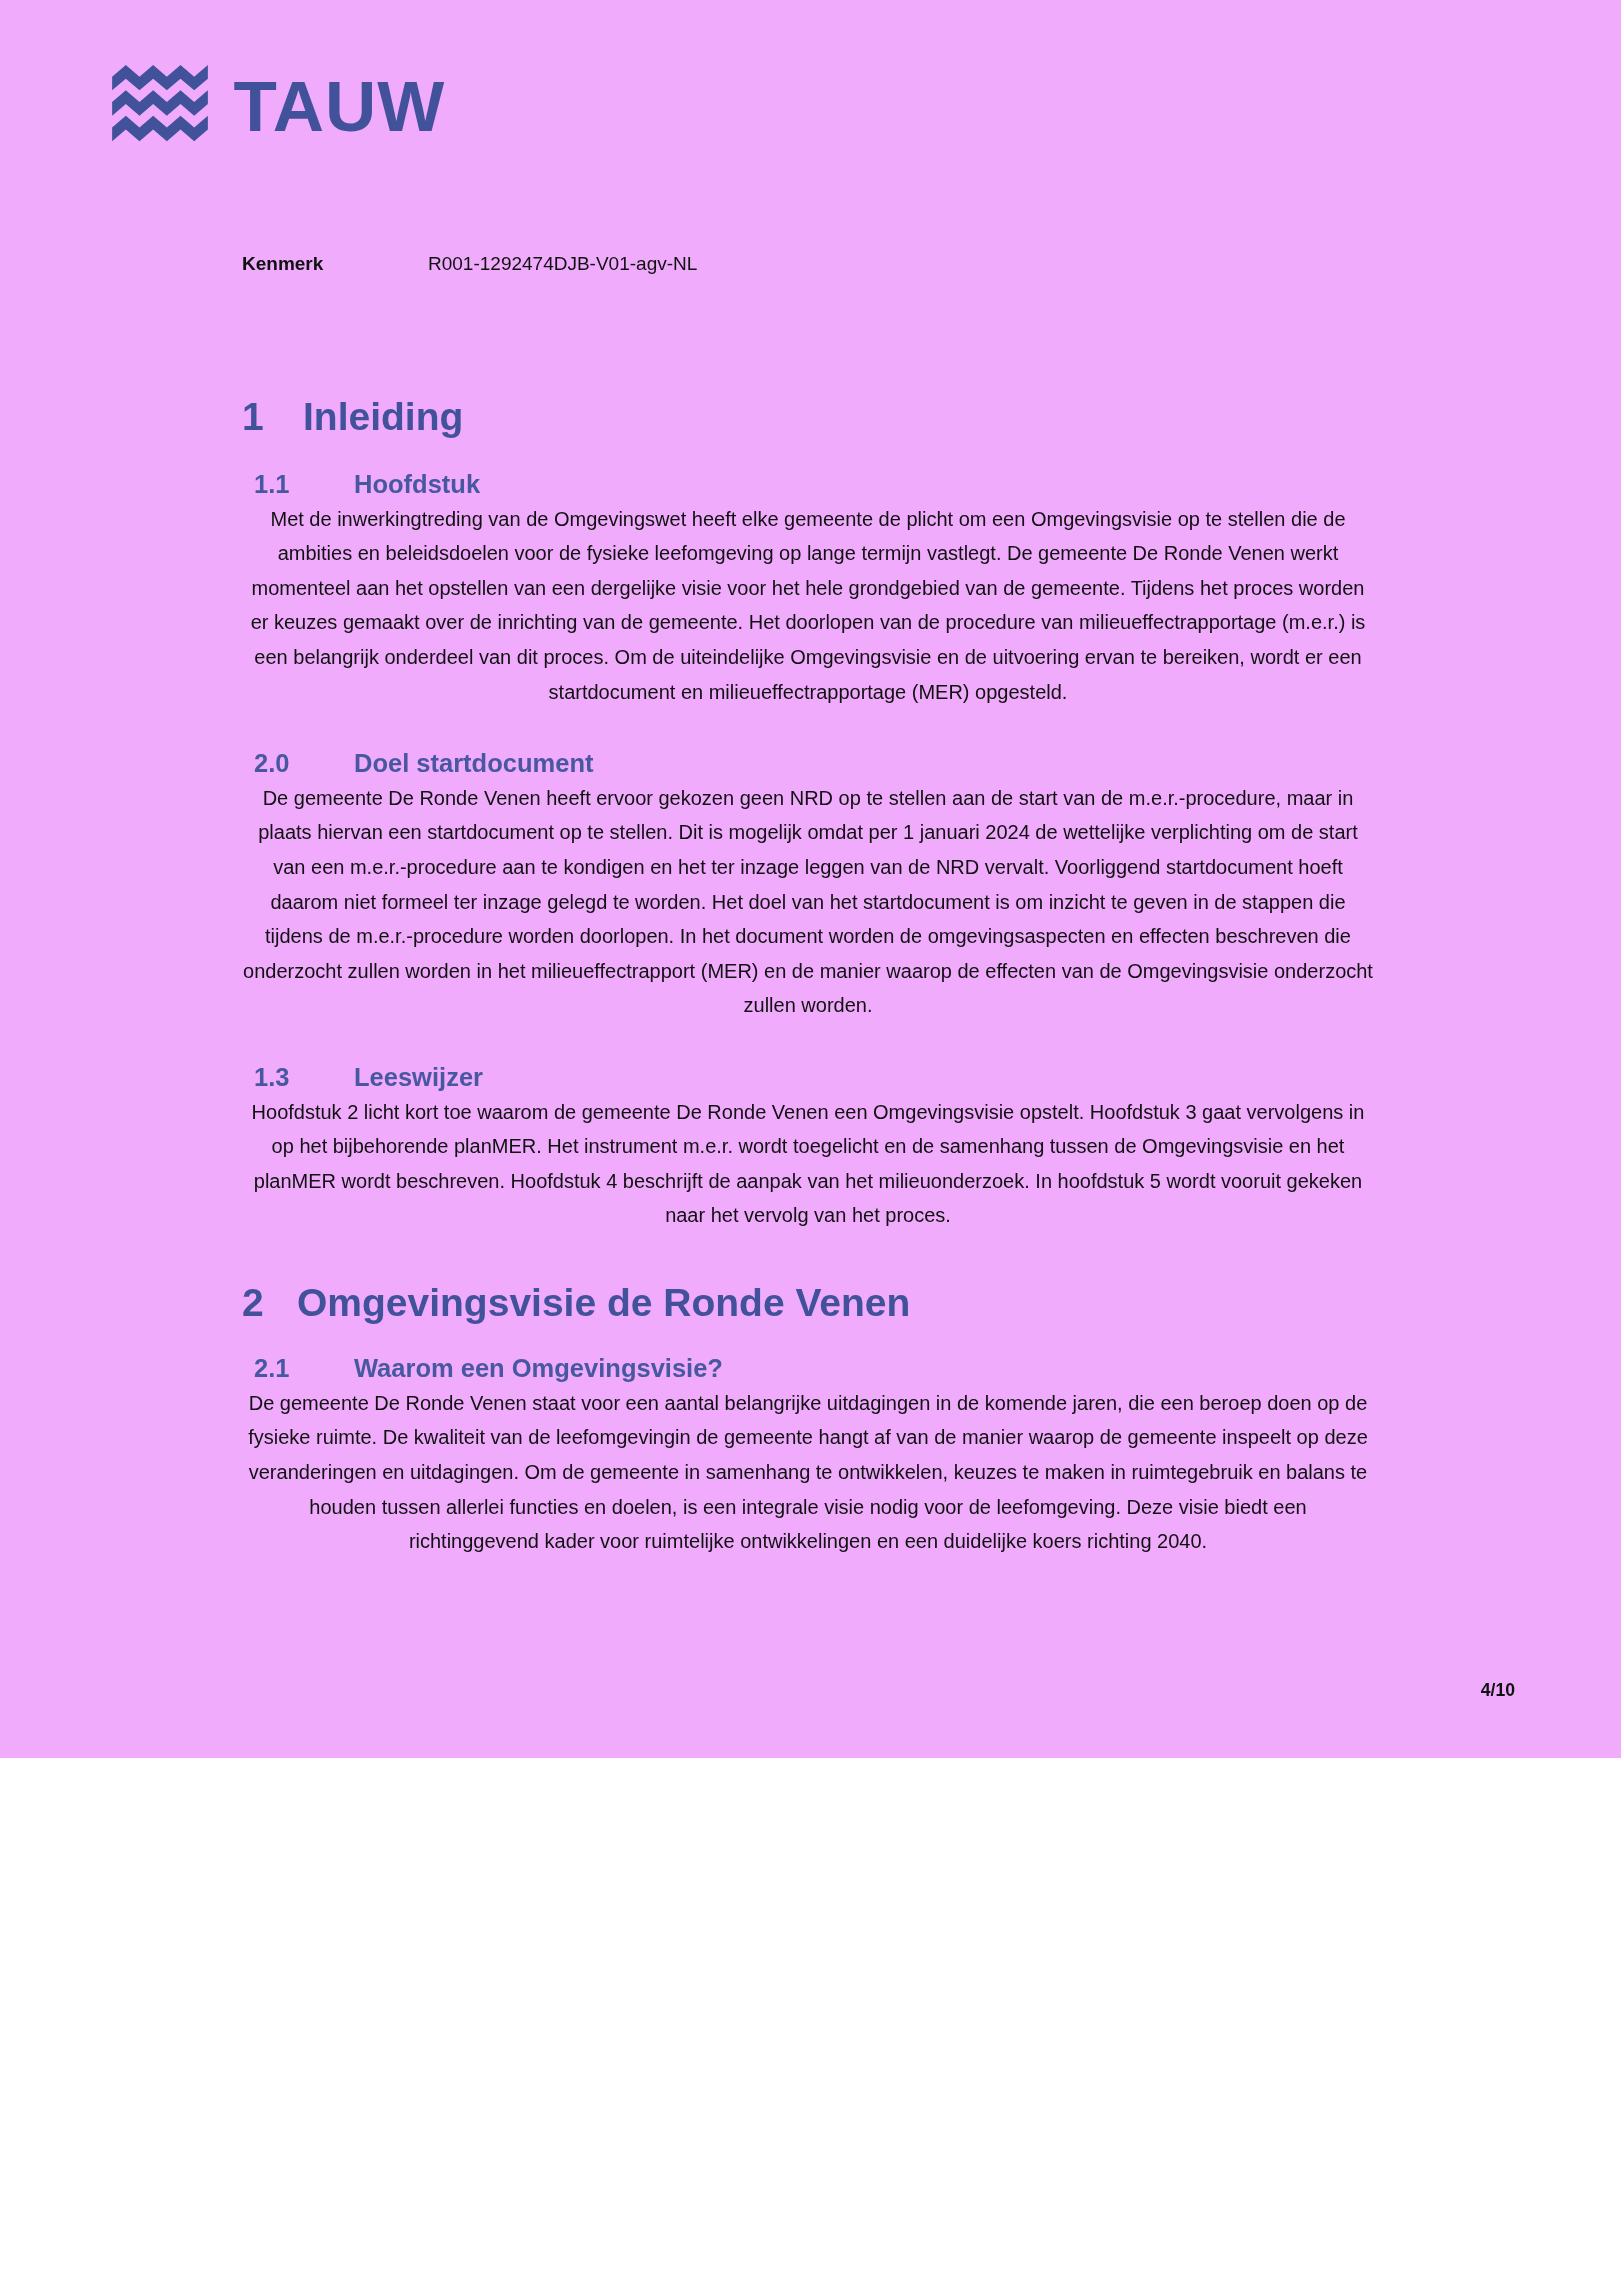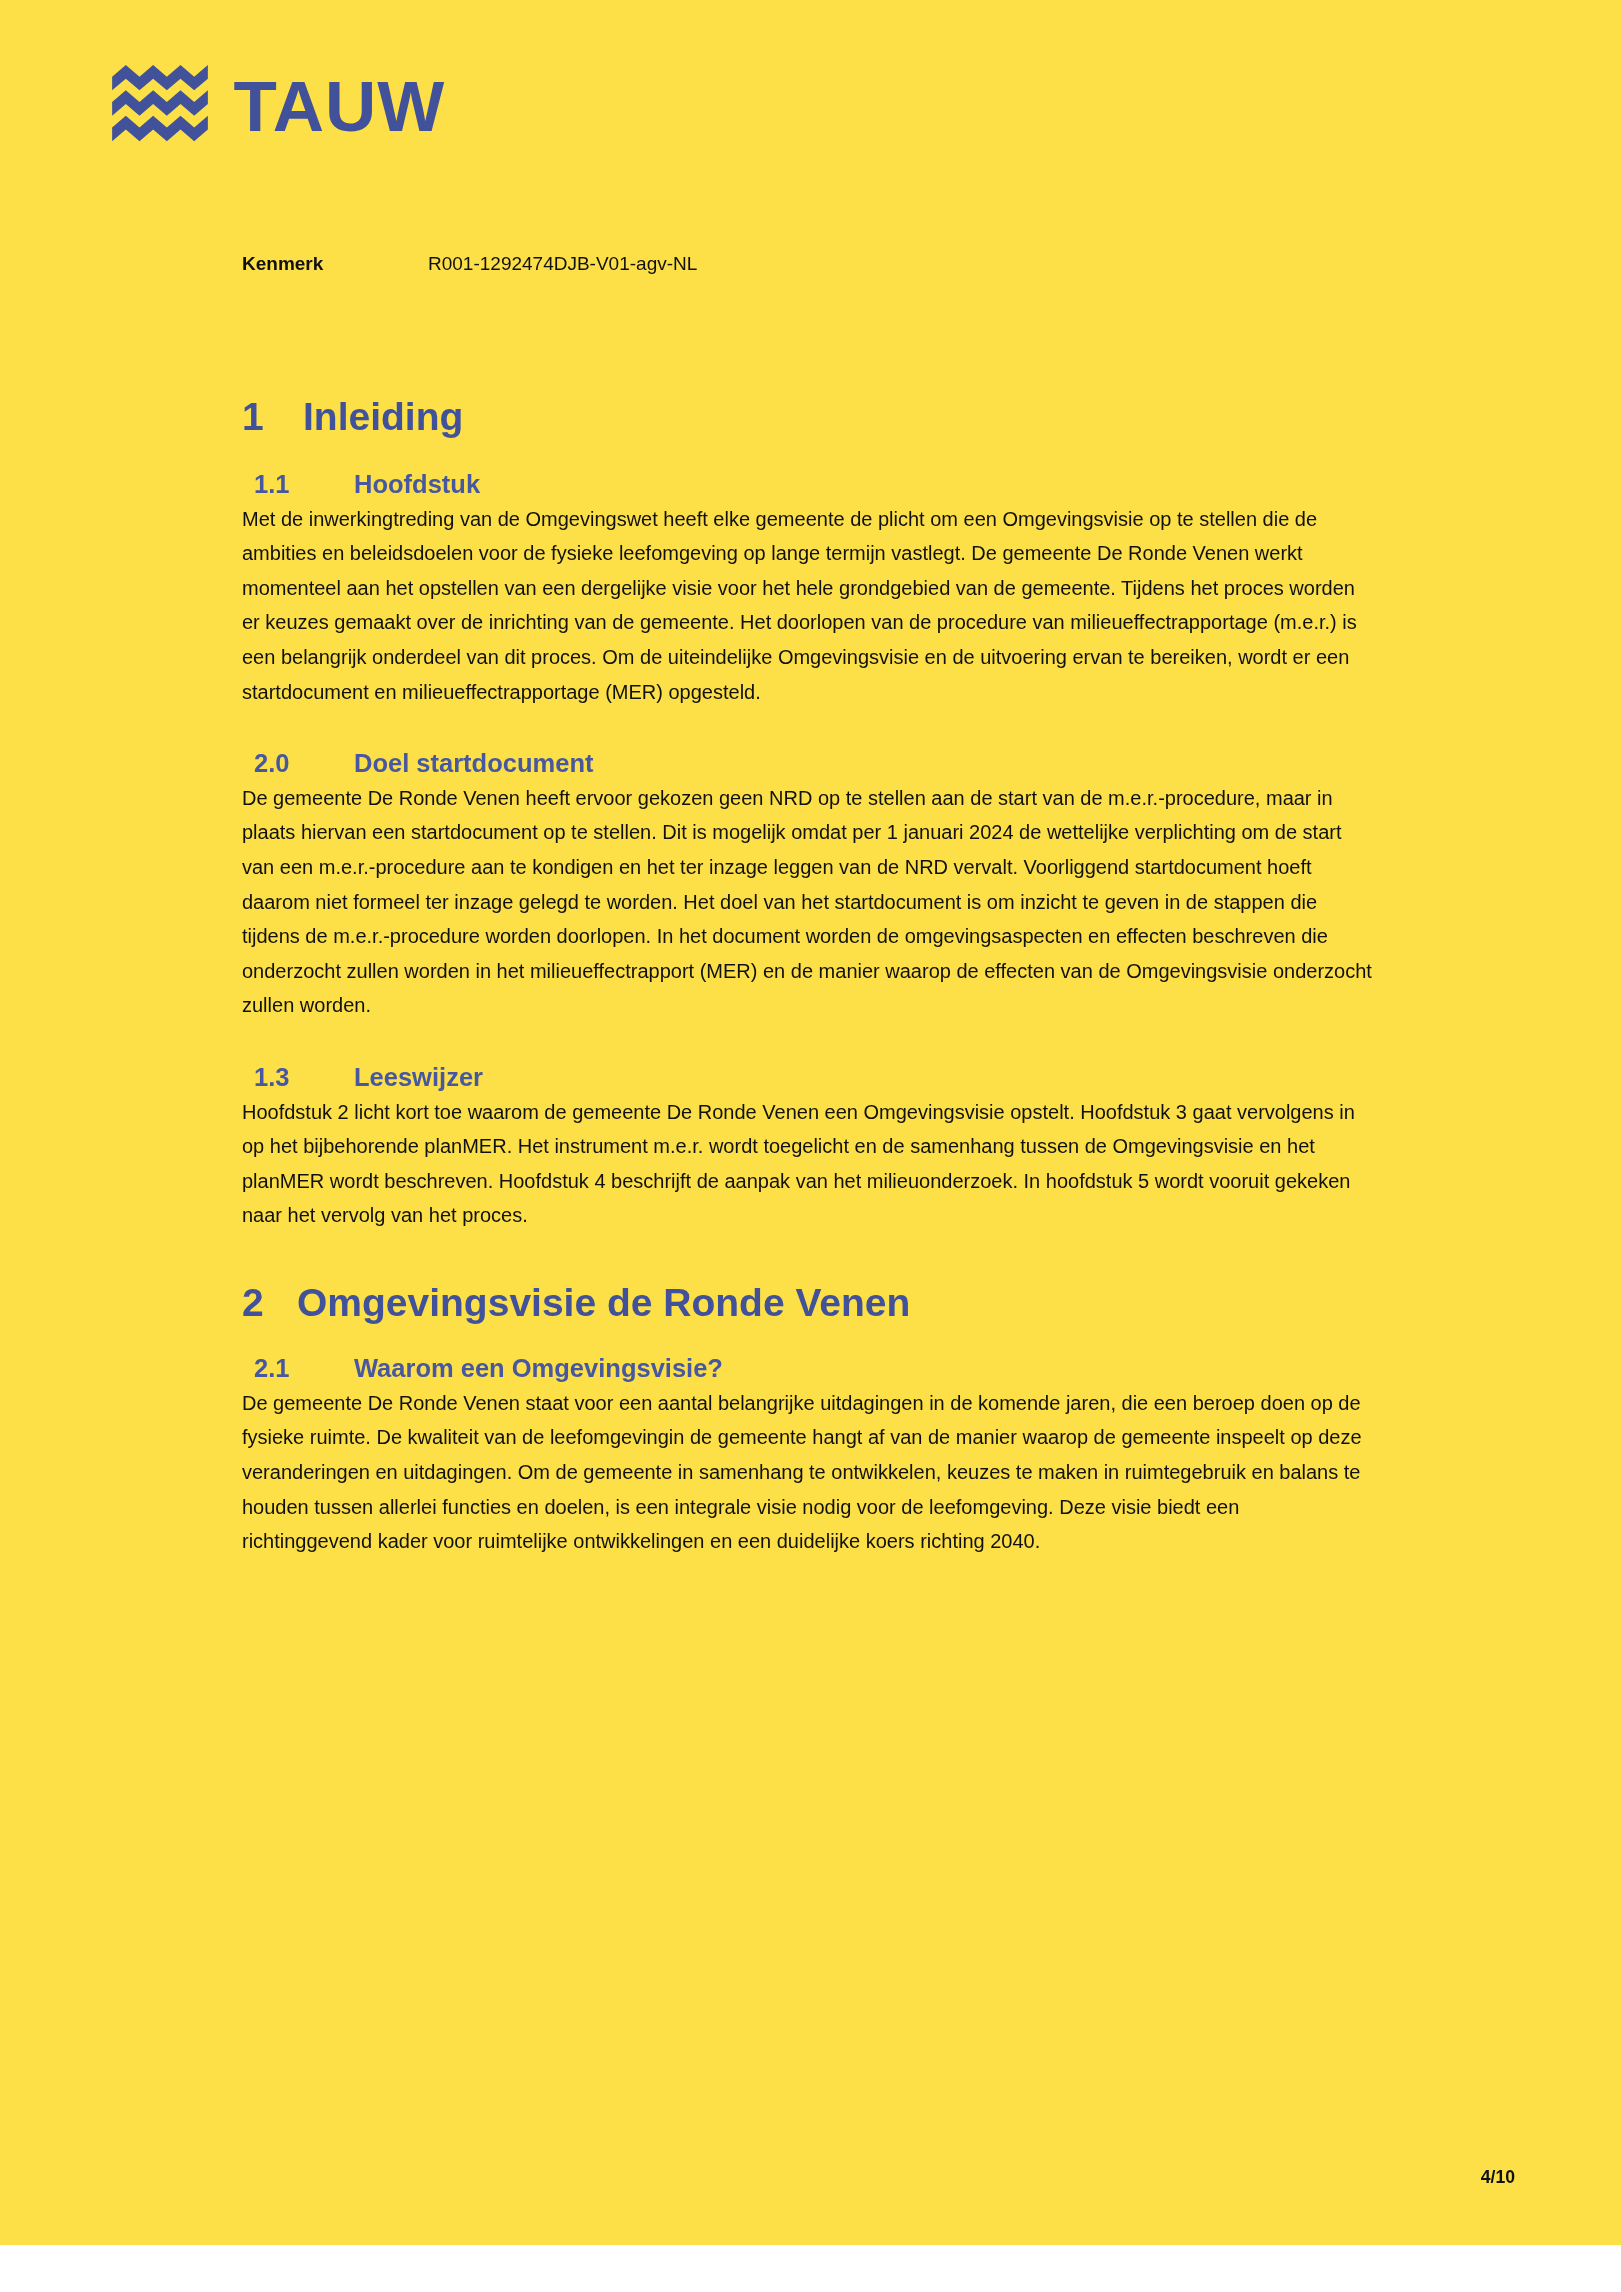--- a/index.html
+++ b/index.html
@@ -9,22 +9,22 @@
     background: #ffffff;
   }
   body {
     font-family: "Liberation Sans", sans-serif;
     color: #1a1a1a;
     -webkit-font-smoothing: antialiased;
   }
   .page {
     position: relative;
     width: 1621px;
-    height: 2245px;
-    background: #fde047;
+    height: 1758px;
+    background: #f0abfc;
     overflow: hidden;
     box-sizing: border-box;
   }
 
   
   .logo-block {
     position: absolute;
     left: 108px;
     top: 63px;
     display: flex;
@@ -101,21 +101,21 @@
   }
   h2.h2 .num {
     flex: 0 0 100px;
   }
 
   p.body {
     font-size: 20px;
     line-height: 1.73;
     color: #111111;
     margin: 0;
-    text-align: left;
+    text-align: center;
     hyphens: none;
   }
 
   .sec {
     margin: 0;
   }
   .gap-after-h1 { height: 29px; }
   .gap-section  { height: 39px; }
   .gap-h1-2     { height: 47px; }
   .gap-after-h1-2 { height: 27.4px; }

